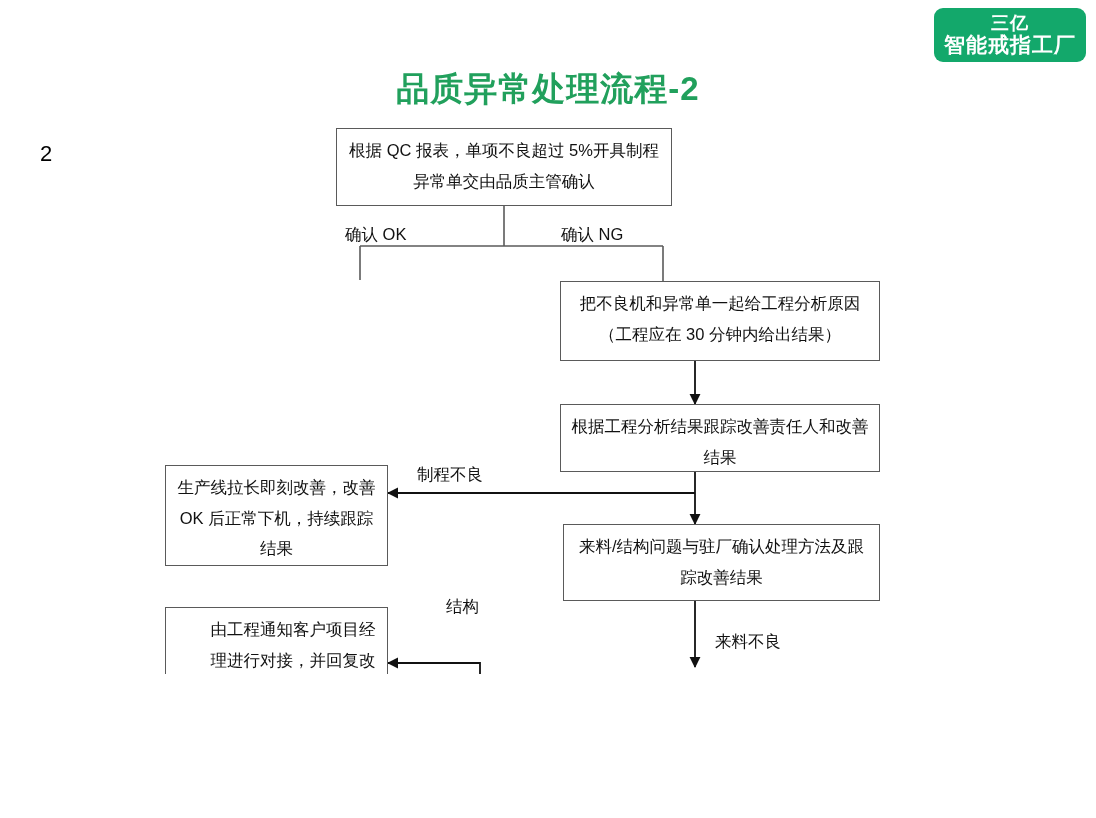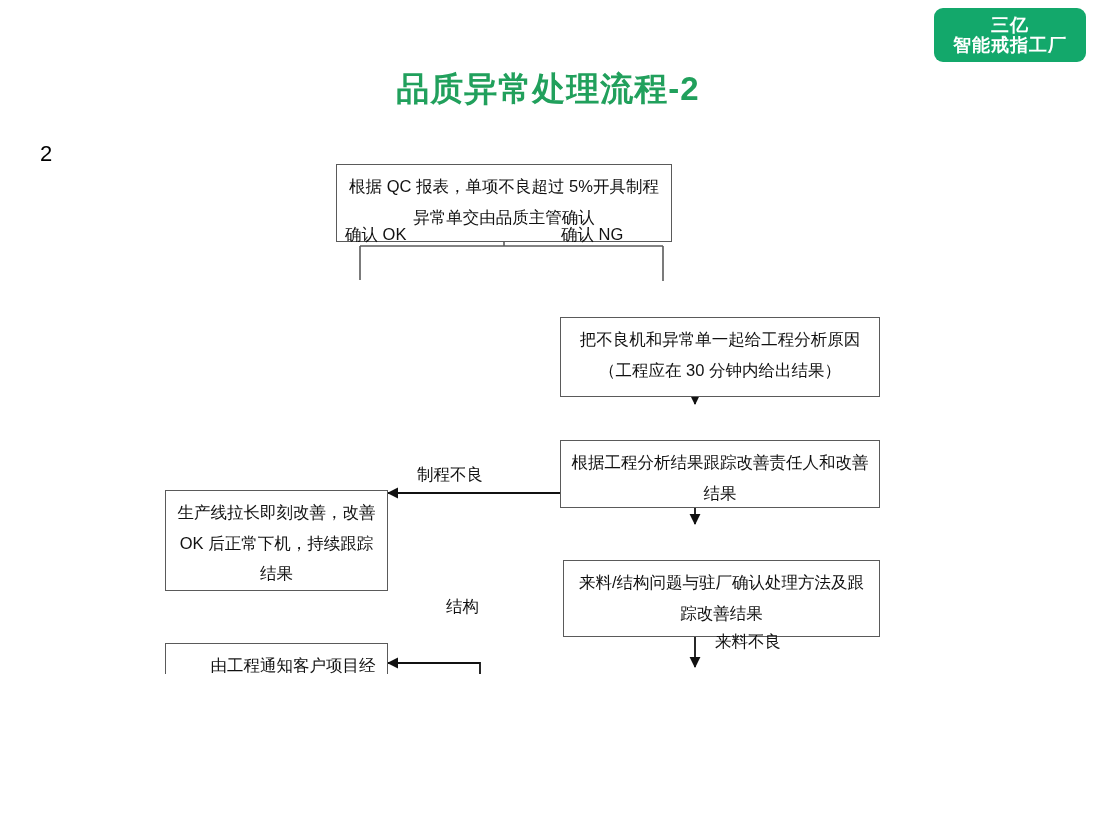--- a/index.html
+++ b/index.html
@@ -31,21 +31,21 @@
     color: #ffffff;
     font-weight: bold;
     display: flex;
     flex-direction: column;
     align-items: center;
     justify-content: center;
     line-height: 1.12;
     letter-spacing: 1px;
   }
   #logo-badge .l1 { font-size: 18px; }
-  #logo-badge .l2 { font-size: 18px; }
+  #logo-badge .l2 { font-size: 21px; }
 
   
   #page-title {
     position: absolute;
     left: 0;
     top: 67px;
     width: 1096px;
     text-align: center;
     font-size: 33px;
     font-weight: bold;
@@ -68,21 +68,21 @@
     box-sizing: border-box;
     border: 1.4px solid #5a5a5a;
     background: #ffffff;
     font-size: 16.5px;
     line-height: 1.85;
     text-align: center;
     color: #111111;
     padding: 6px 9px 4px 9px;
     overflow: hidden;
   }
-  .node.top-align { display: block; margin-top: 36px; }
+  .node.top-align { display: block; }
 
   
   .edge-label {
     position: absolute;
     font-size: 16.5px;
     color: #111111;
     white-space: nowrap;
   }
 
   
@@ -141,21 +141,21 @@
 
 
   <div class="node top-align" style="left:560px; top:281px; width:320px; height:80px;">
     <span>把不良机和异常单一起给工程分析原因（工程应在 30 分钟内给出结果）</span>
   </div>
 
   <div class="node top-align" style="left:560px; top:404px; width:320px; height:68px;">
     <span>根据工程分析结果跟踪改善责任人和改善结果</span>
   </div>
 
-  <div class="node top-align" style="left:165px; top:454px; width:223px; height:101px;">
+  <div class="node top-align" style="left:165px; top:465px; width:223px; height:101px;">
     <span>生产线拉长即刻改善，改善 OK 后正常下机，持续跟踪结果</span>
   </div>
 
   <div class="node top-align" style="left:563px; top:524px; width:317px; height:77px;text-align:center;">
     <span>来料/结构问题与驻厂确认处理方法及跟踪改善结果</span>
   </div>
 
   <div class="node top-align" style="left:165px; top:607px; width:223px; height:105px;padding-left:42px;">
     <span>由工程通知客户项目经理进行对接，并回复改善结果，由 IPQC 跟进</span>
   </div>

